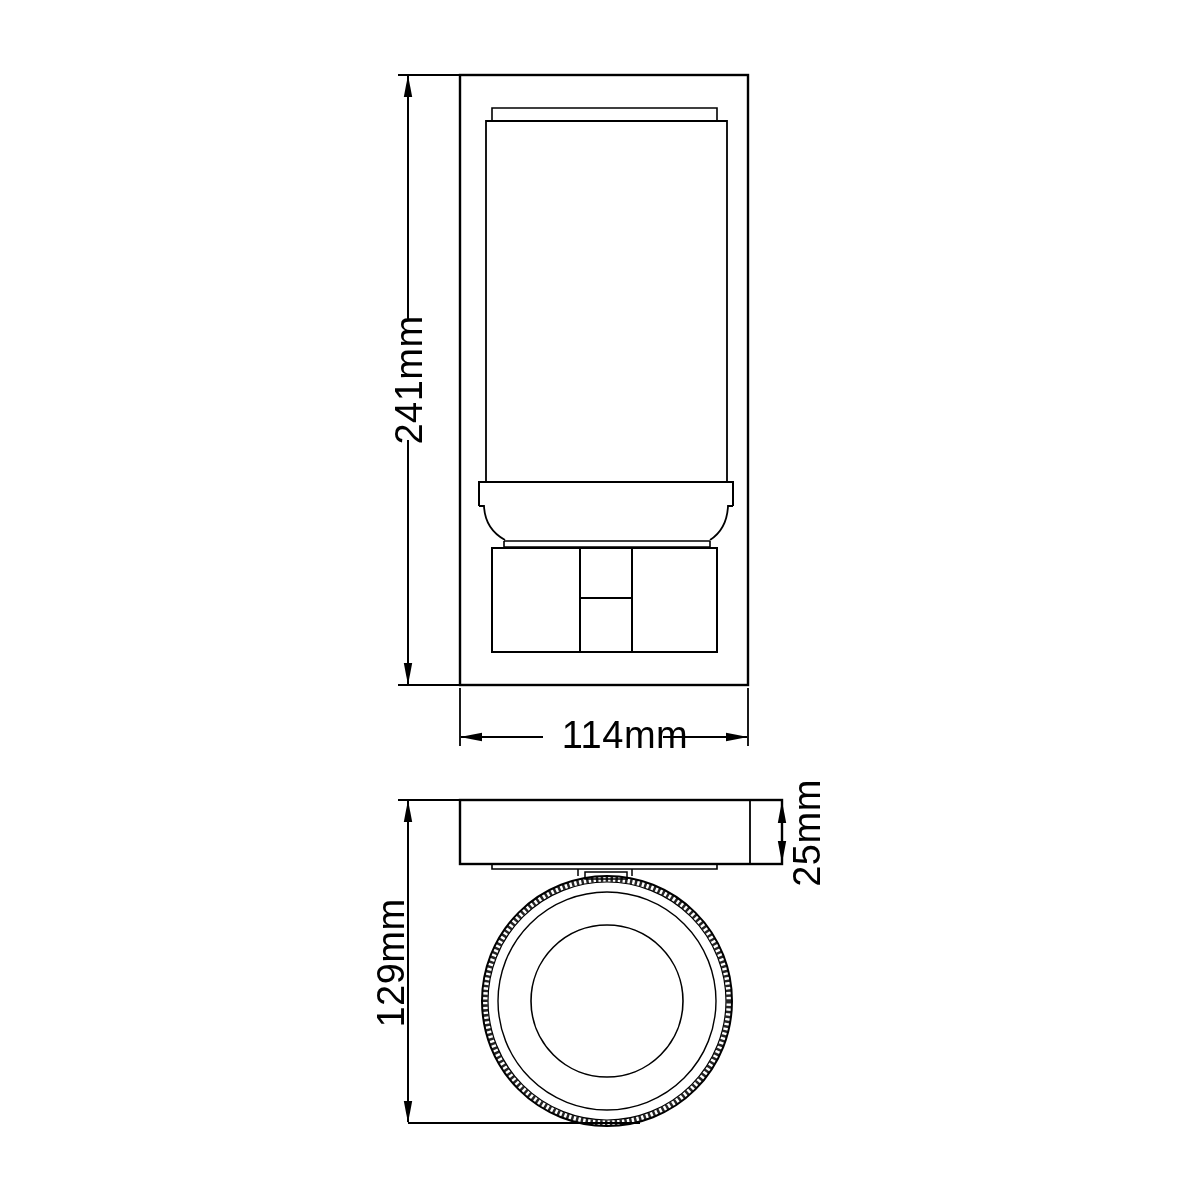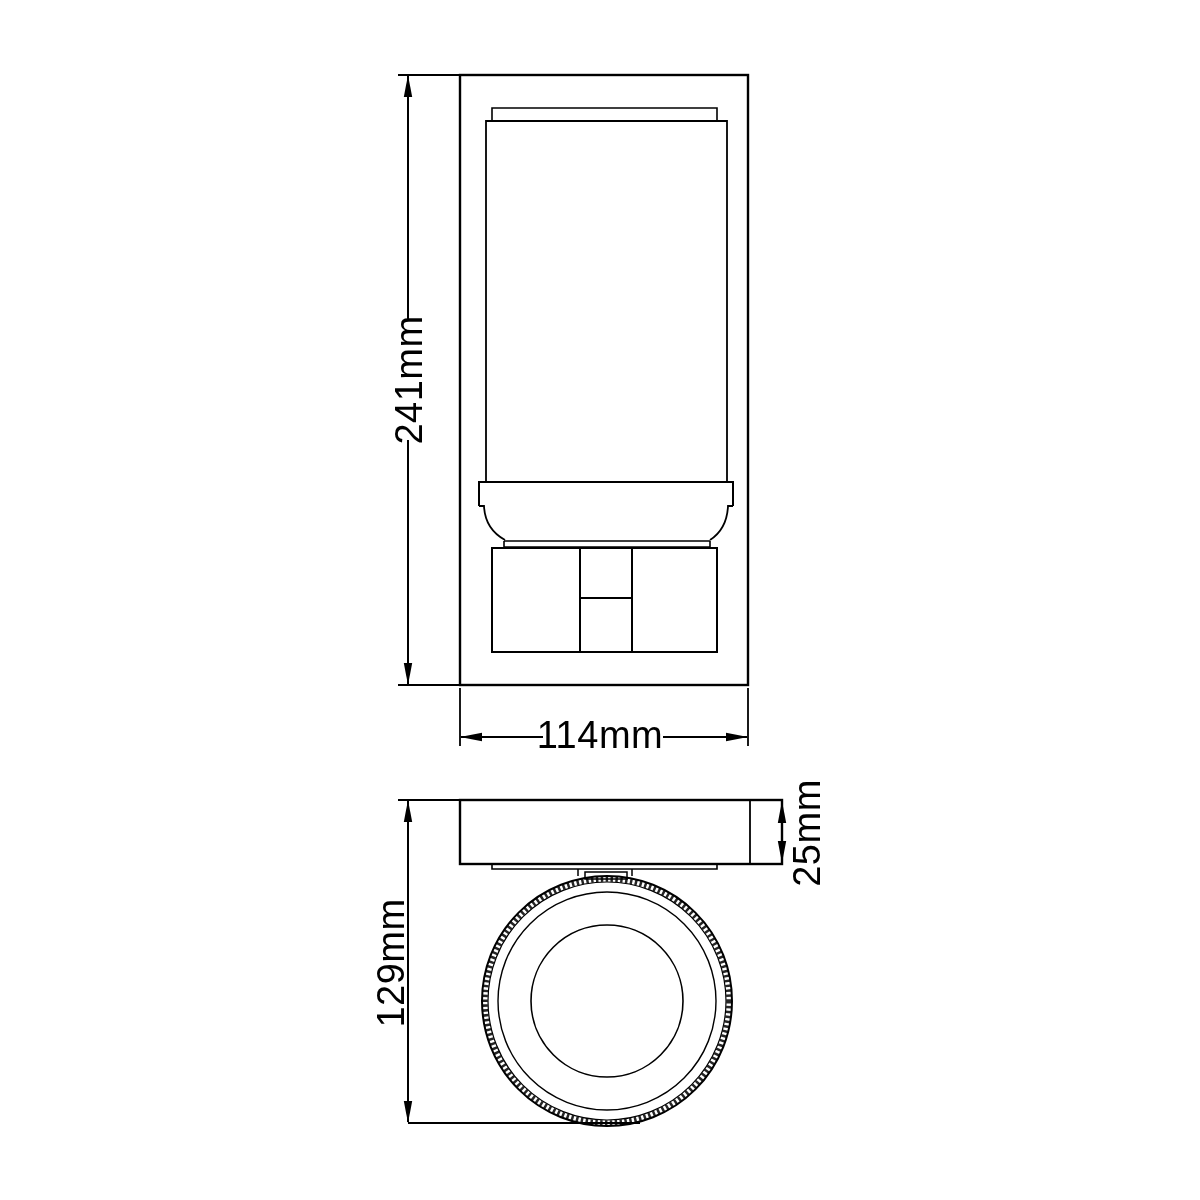--- a/index.html
+++ b/index.html
@@ -95,19 +95,19 @@
 
     <g>
       <path d="M782 801 L782 863" stroke-width="2"></path>
       <polygon points="782,801 777.8,823 786.2,823" fill="#000" stroke="none"></polygon>
       <polygon points="782,863 777.8,841 786.2,841" fill="#000" stroke="none"></polygon>
     </g>
   </svg>
 
   <div class="dim-label vertical" style="left:409px; top:380px;">241mm</div>
 
-  <div class="dim-label" style="left:600px; top:735px;">114mm</div>
+  <div class="dim-label" style="left:625px; top:735px;">114mm</div>
 
   <div class="dim-label vertical" style="left:391px; top:963px;">129mm</div>
 
   <div class="dim-label vertical" style="left:807px; top:833px;">25mm</div>
 
 </div>
 
 </body></html>

